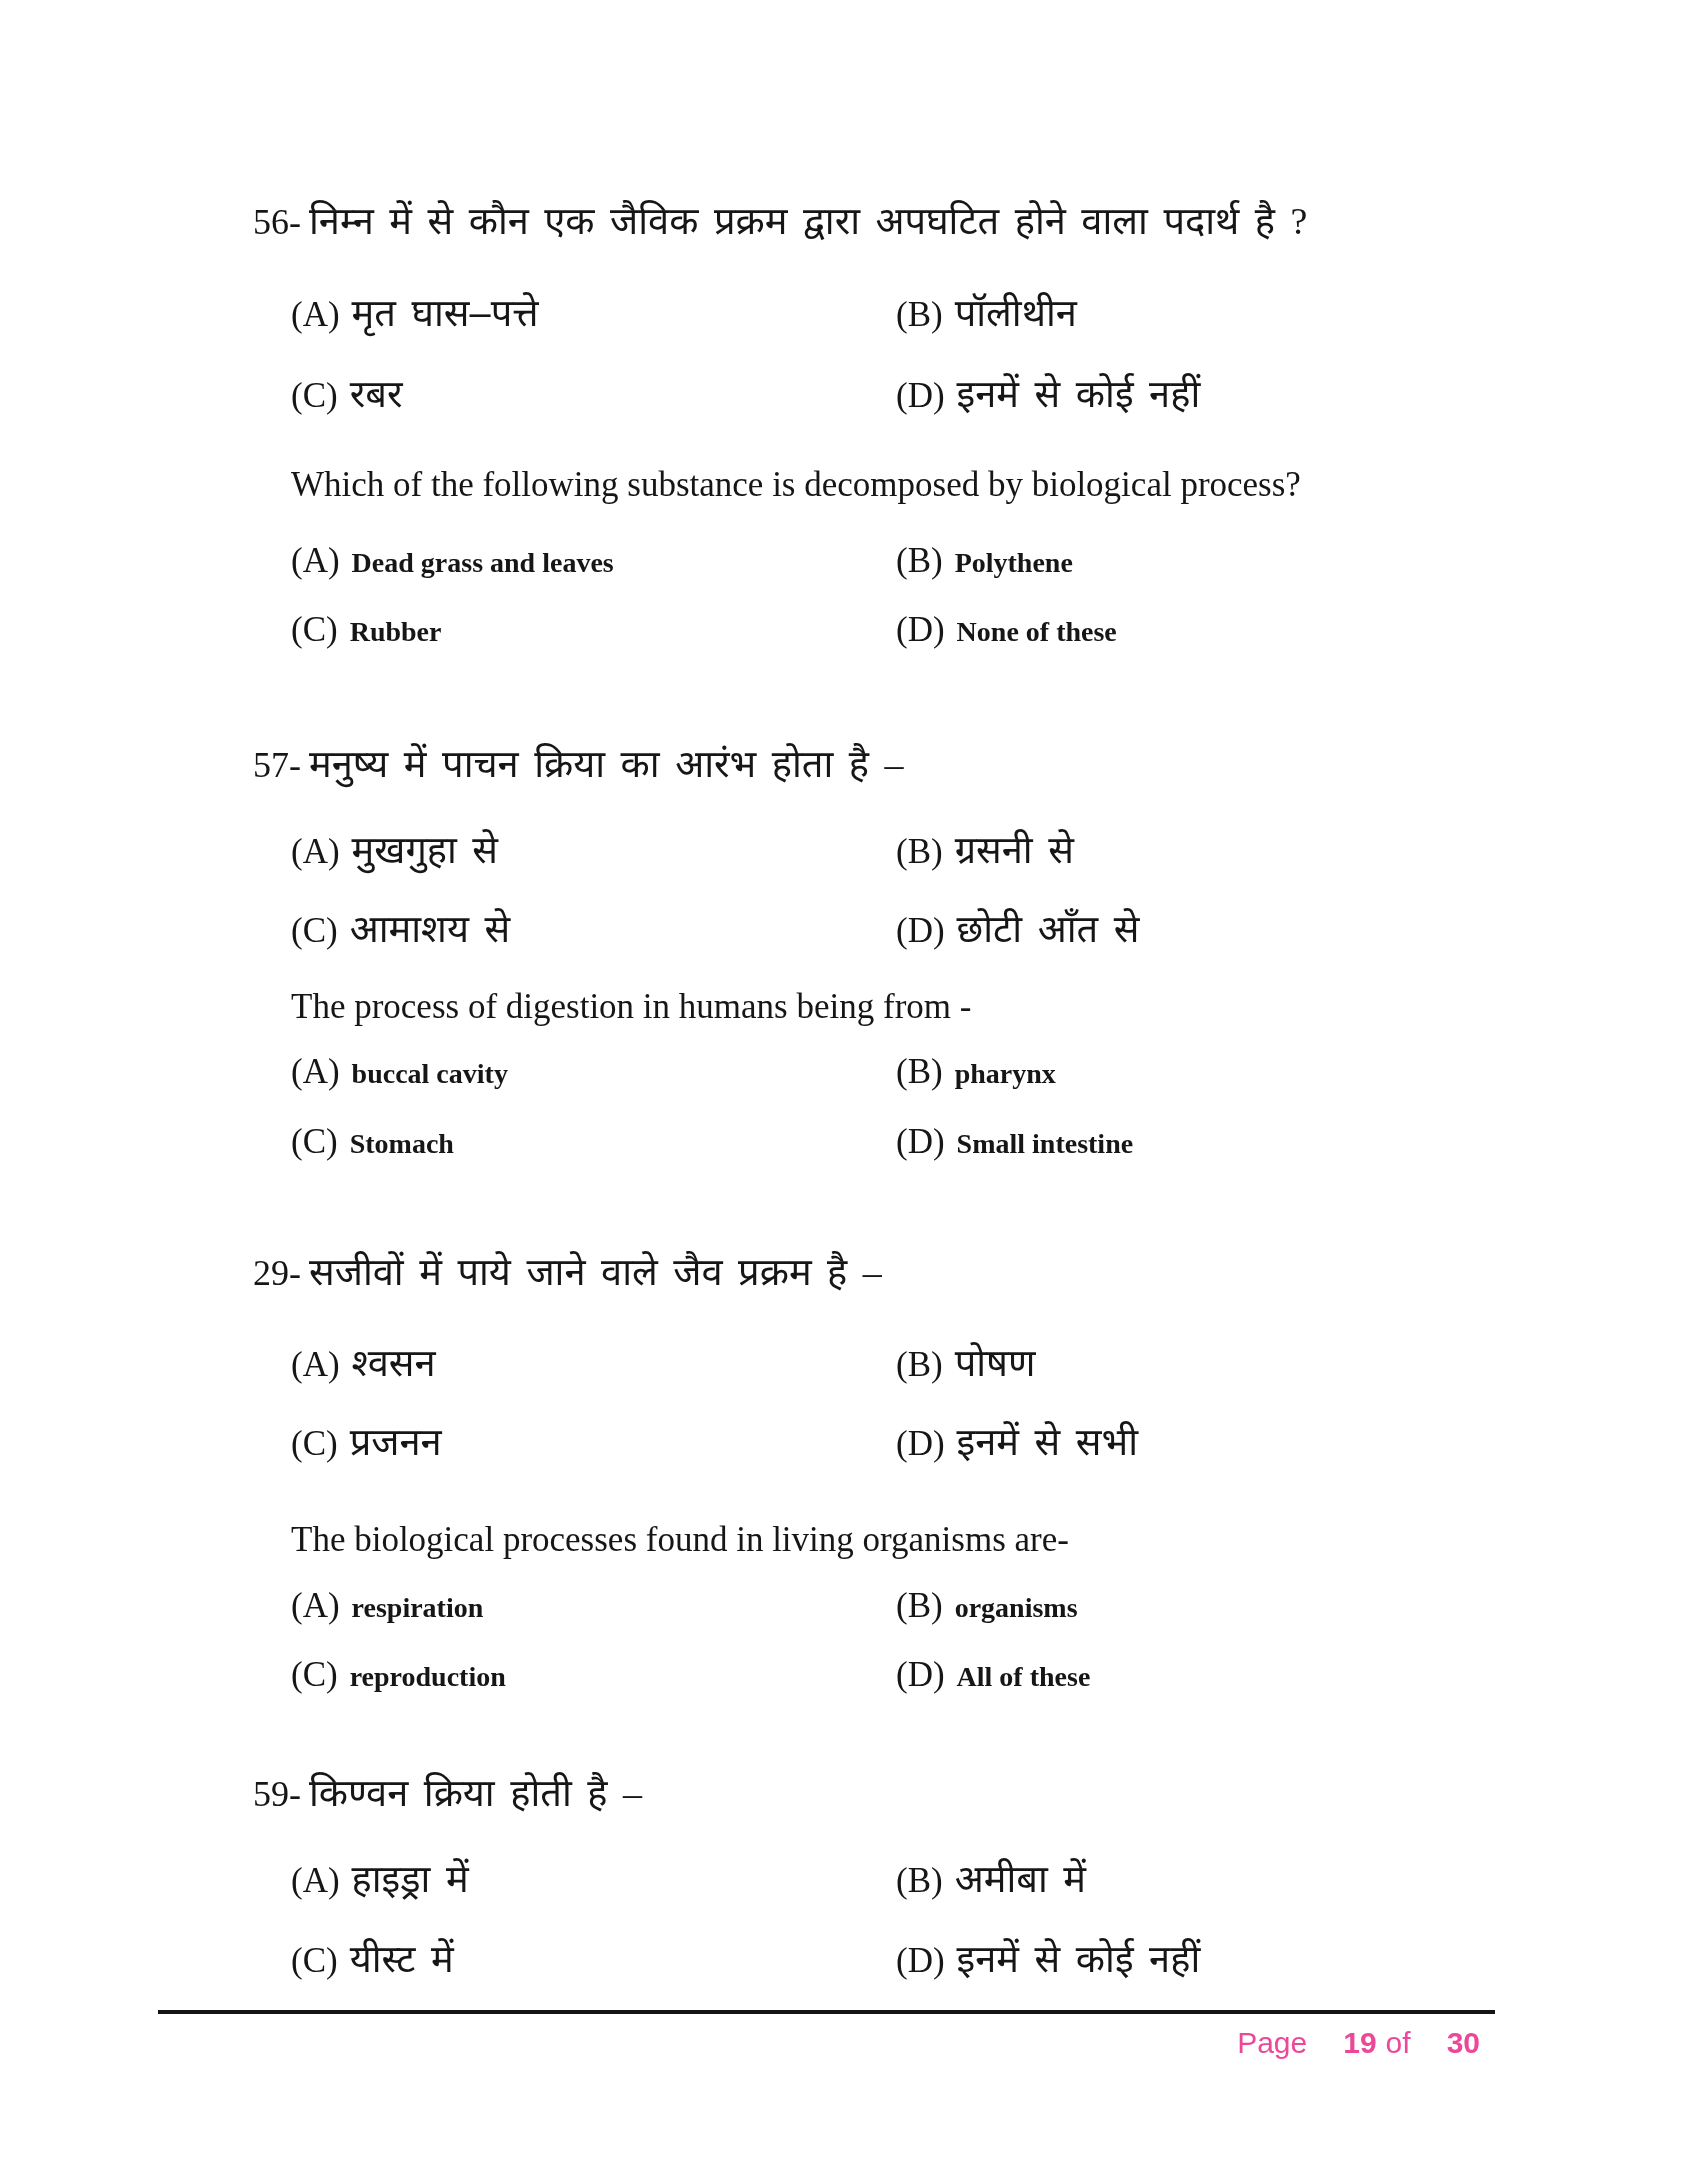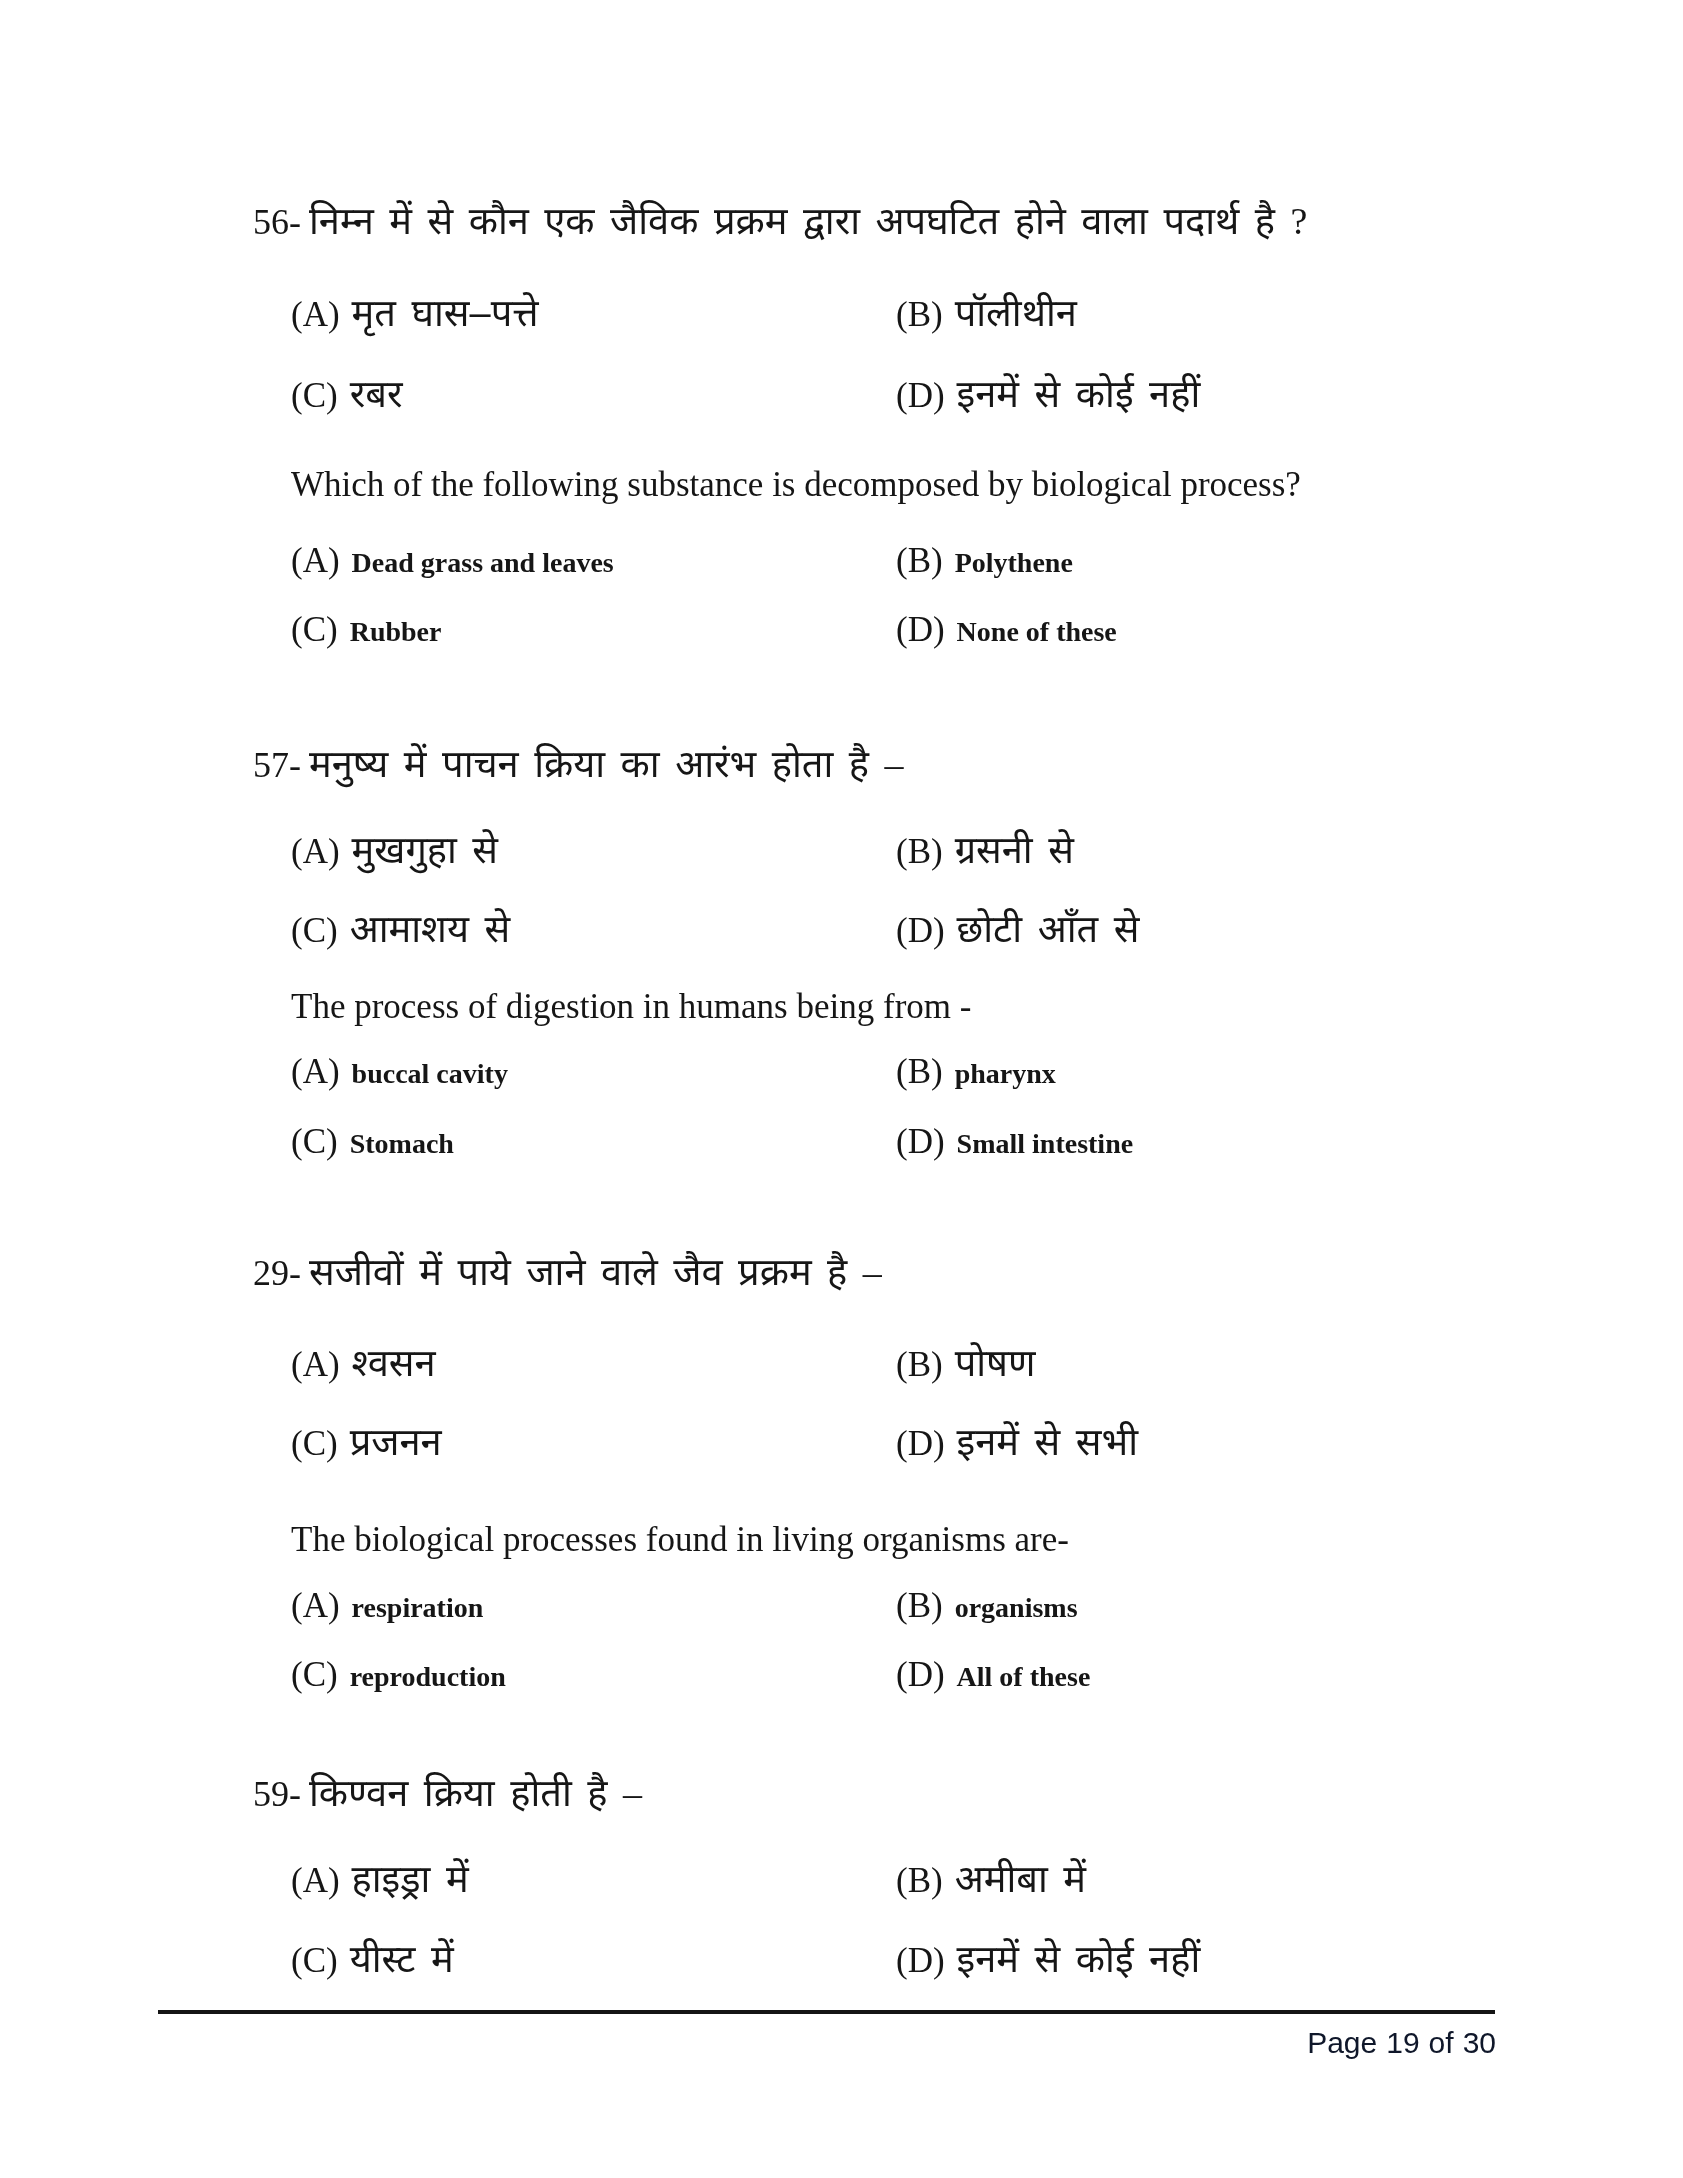--- a/index.html
+++ b/index.html
@@ -75,30 +75,30 @@
     position: absolute;
     top: 2010px;
     left: 158px;
     width: 1337px;
     height: 4px;
     background: #141414;
   }
   .footer-text {
     position: absolute;
     top: 2026px;
-    left: 16px;
+    left: 0;
     width: 1480px;
     display: flex;
     justify-content: flex-end;
     gap: 9px;
     font-family: "Liberation Sans", "DejaVu Sans", sans-serif;
     font-size: 30px;
-    color: #0f172a;
-  }
-  .footer-text .bold { font-weight: normal; }
+    color: #ec4899;
+  }
+  .footer-text .bold { font-weight: bold; margin-left: 27px; }
 </style>
 </head>
 <body>
 
 <div class="page">
 
   <div class="row q-line" style="top:198px">
     <span class="q-num">56-</span><span class="hindi">निम्न में से कौन एक जैविक प्रक्रम द्वारा अपघटित होने वाला पदार्थ है ?</span>
   </div>
   <div class="row opt-row" style="top:285px">

